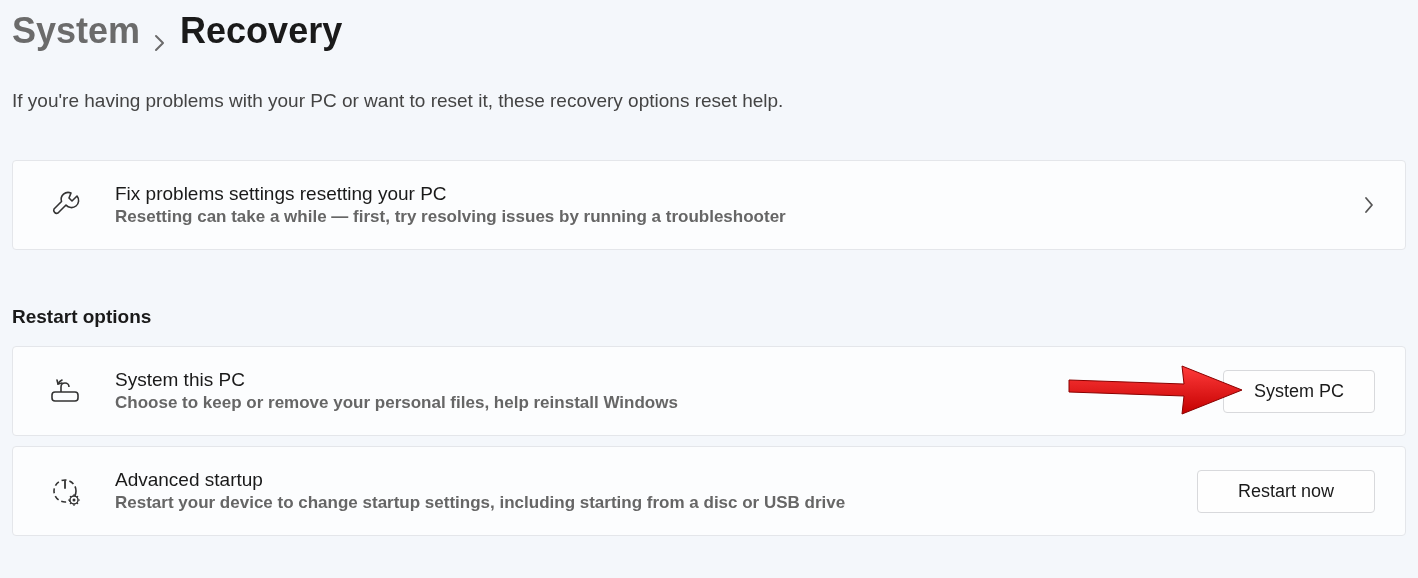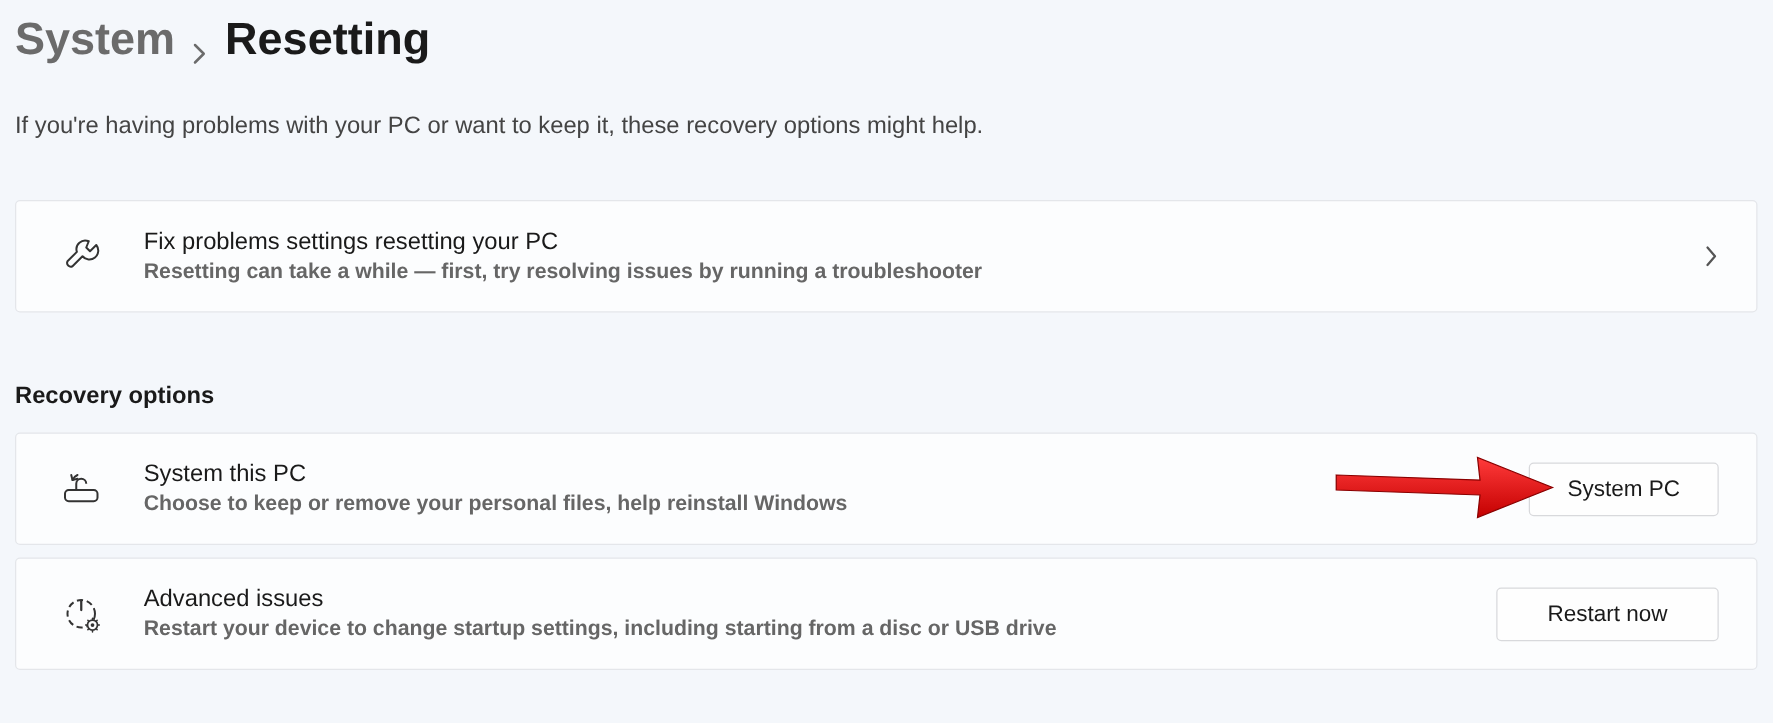--- a/index.html
+++ b/index.html
@@ -102,45 +102,45 @@
 </head>
 <body>
 
 <div class="breadcrumb">
   <span class="breadcrumb-parent">System</span>
   <span class="breadcrumb-sep">
     <svg width="12" height="18" viewBox="0 0 12 18">
         <path d="M2 2 L9 9 L2 16" stroke="#6b6b6b" stroke-width="2" fill="none" stroke-linecap="round" stroke-linejoin="round"></path>
       </svg>
   </span>
-  <span class="breadcrumb-current">Resetting</span>
+  <span class="breadcrumb-current">Recovery</span>
 </div>
 
-<p class="intro">If you're having problems with your PC or want to keep it, these recovery options might help.</p>
+<p class="intro">If you're having problems with your PC or want to reset it, these recovery options reset help.</p>
 
 <div class="card">
   <div class="card-icon">
     <svg width="32" height="32" viewBox="0 0 32 32">
       <path d="M21 4 a7 7 0 0 0 -9.5 8.5 L4 20 a3 3 0 0 0 4 4 l8 -8 A7 7 0 0 0 27 7 l-5 5 -3 -3 z" fill="none" stroke="#333" stroke-width="1.6" stroke-linejoin="round"></path>
     </svg>
   </div>
   <div class="card-body">
     <div class="card-title">Fix problems settings resetting your PC</div>
     <div class="card-desc">Resetting can take a while — first, try resolving issues by running a troubleshooter</div>
   </div>
   <div class="card-action">
     <span class="chevron">
       <svg width="12" height="20" viewBox="0 0 12 20">
           <path d="M3 3 L9 10 L3 17" stroke="#555" stroke-width="1.8" fill="none" stroke-linecap="round" stroke-linejoin="round"></path>
         </svg>
     </span>
   </div>
 </div>
 
-<h2 class="section-title">Recovery options</h2>
+<h2 class="section-title">Restart options</h2>
 
 <div class="card-wrap">
   <div class="card">
     <div class="card-icon">
       <svg width="34" height="30" viewBox="0 0 34 30">
         <path d="M6 16 h20 a3 3 0 0 1 3 3 v3 a3 3 0 0 1 -3 3 H6 a3 3 0 0 1 -3 -3 v-3 a3 3 0 0 1 3 -3 z" fill="none" stroke="#333" stroke-width="1.6"></path>
         <path d="M12 16 v-5 a4 4 0 0 1 8 0" fill="none" stroke="#333" stroke-width="1.6"></path>
         <path d="M9 8 a8 8 0 0 1 4 -4" fill="none" stroke="#333" stroke-width="1.6" stroke-linecap="round"></path>
         <path d="M8 4 L9 8 L13 7" fill="none" stroke="#333" stroke-width="1.6" stroke-linecap="round" stroke-linejoin="round"></path>
       </svg>
@@ -171,19 +171,19 @@
   <div class="card-icon">
     <svg width="34" height="34" viewBox="0 0 34 34">
       <circle cx="16" cy="17" r="11" fill="none" stroke="#333" stroke-width="1.6" stroke-dasharray="5 3"></circle>
       <line x1="16" y1="7" x2="16" y2="14" stroke="#333" stroke-width="1.8" stroke-linecap="round"></line>
       <circle cx="25" cy="26" r="4" fill="#fcfdfe" stroke="#333" stroke-width="1.4"></circle>
       <circle cx="25" cy="26" r="1.5" fill="#333"></circle>
       <path d="M25 21.5 v-1 M25 30.5 v1 M20.5 26 h-1 M29.5 26 h1 M22 23 l-.7-.7 M28 29 l.7 .7 M22 29 l-.7 .7 M28 23 l.7 -.7" stroke="#333" stroke-width="1.2" stroke-linecap="round"></path>
     </svg>
   </div>
   <div class="card-body">
-    <div class="card-title">Advanced issues</div>
+    <div class="card-title">Advanced startup</div>
     <div class="card-desc">Restart your device to change startup settings, including starting from a disc or USB drive</div>
   </div>
   <div class="card-action">
     <button class="btn" style="padding:10px 40px;">Restart now</button>
   </div>
 </div>
 
 </body></html>

